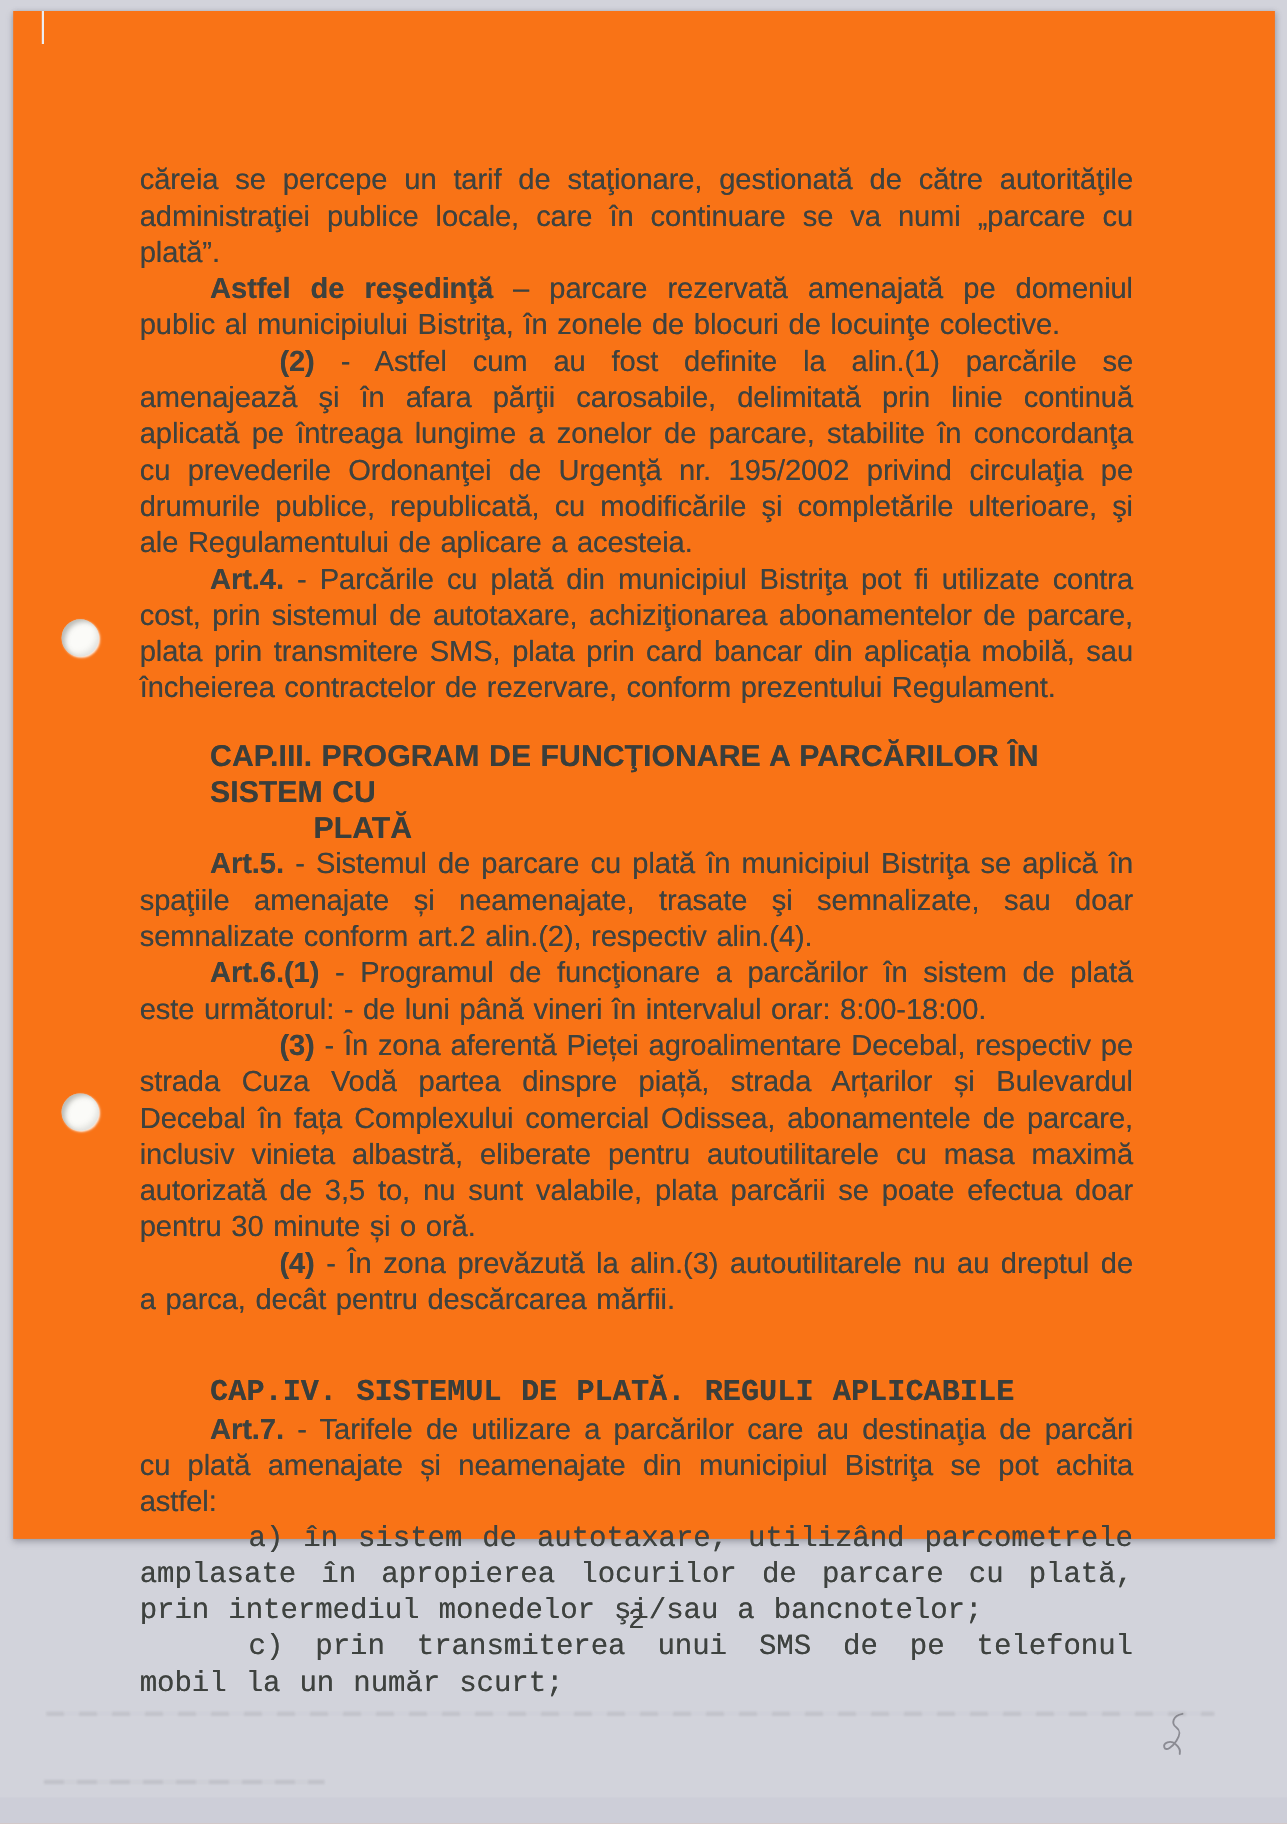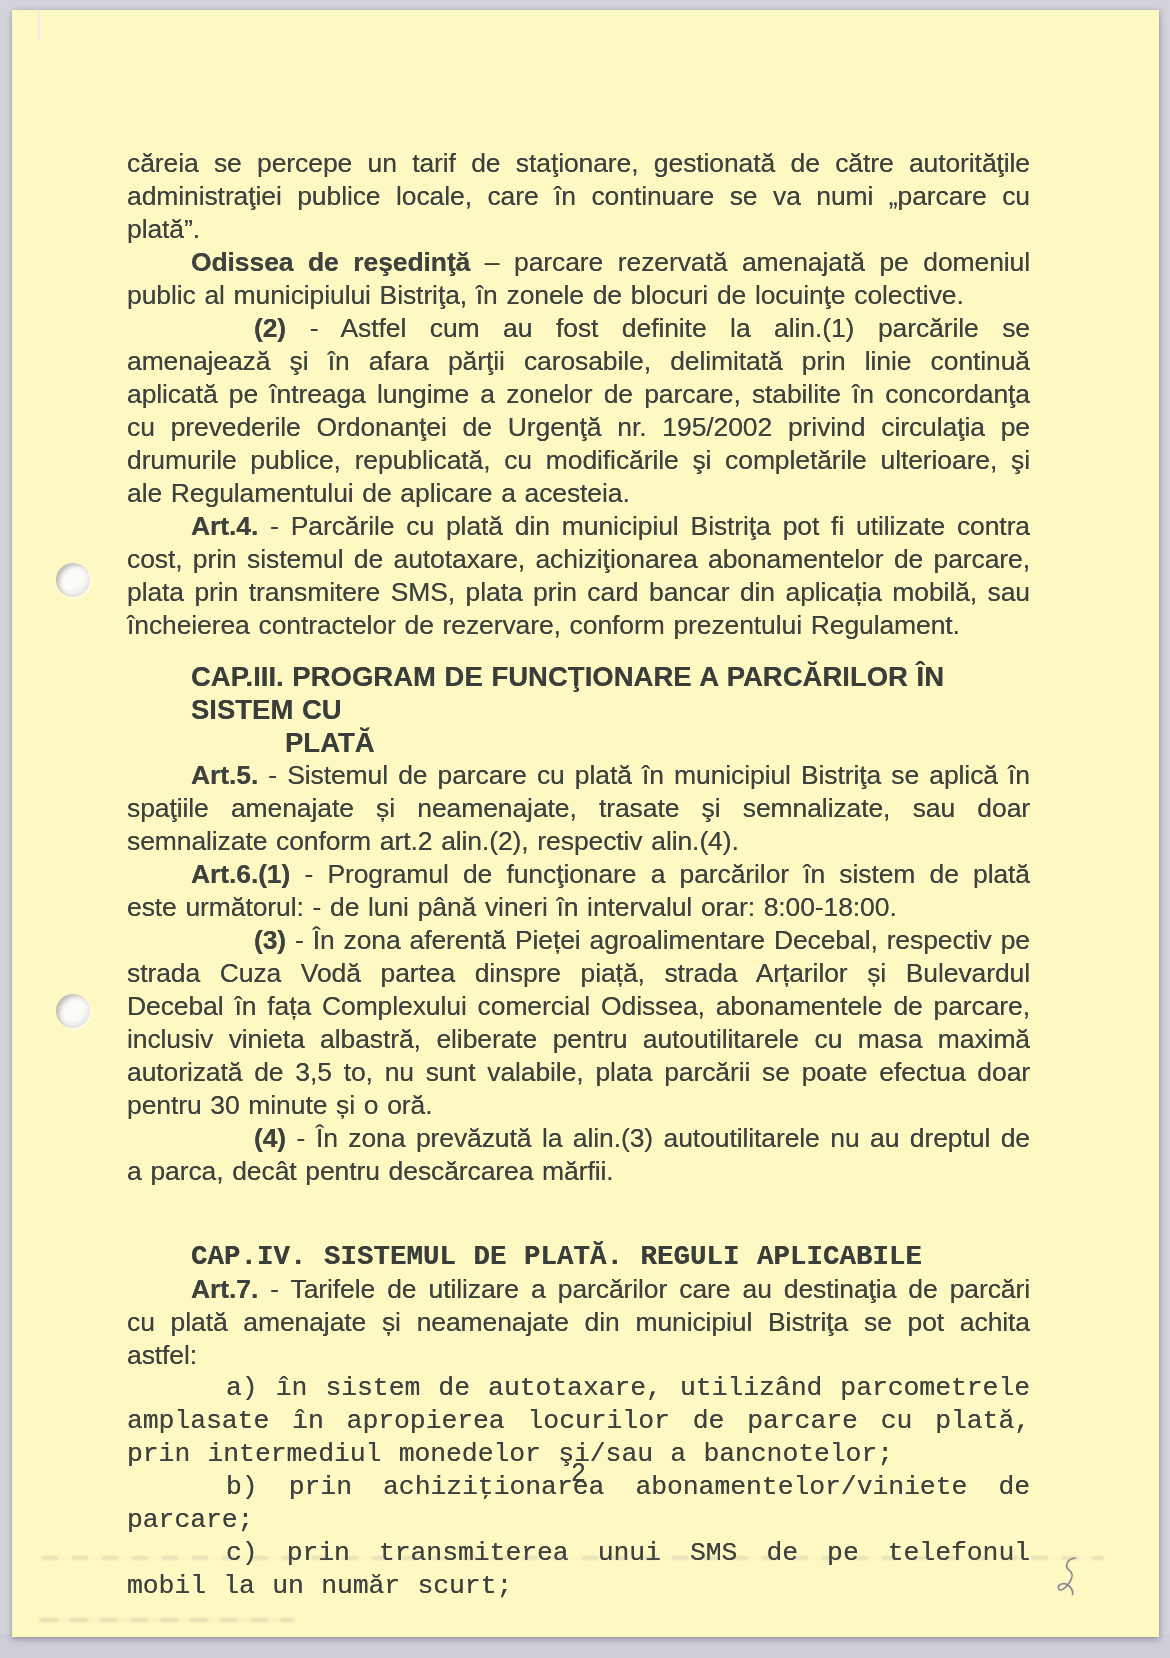--- a/index.html
+++ b/index.html
@@ -6,42 +6,42 @@
   body {
     width:1170px; height:1658px; position:relative; overflow:hidden;
     background:#d2d3db;
     font-family:"Liberation Sans", sans-serif;
   }
   .bg-bottom {
     position:absolute; left:0; bottom:0; width:100%; height:24px;
     background:#cdced8;
   }
   .page {
-    position:absolute; left:12px; top:10px; width:1147px; height:1627px;
-    background:#fef9c3;
+    position:absolute; left:12px; top:10px; width:1147px; height:1389px;
+    background:#f97316;
     box-shadow: 0 3px 6px rgba(95,95,110,.40), 2px 0 4px rgba(140,140,155,.28), -1px 0 2px rgba(170,170,180,.25);
   }
   .content {
     position:absolute; left:0; top:0; width:100%;
     box-sizing:border-box;
     padding:137px 129px 0 115px;
     color:#3e423f;
     font-size:26.5px; line-height:33px;
     letter-spacing:-0.1px; word-spacing:1.5px;
     text-align:justify;
     text-shadow:0 0 .5px rgba(62,66,63,.8);
   }
   .content p { margin:0; }
   .ind-s { text-indent:64px; }
   .ind-l { text-indent:127px; }
   .ind-m { text-indent:99px;font-family:Liberation Mono, monospace; }
   .lead { font-weight:bold; }
   .heading {
     font-weight:bold; font-size:27.5px; letter-spacing:0; word-spacing:1px;
-    text-align:left; margin-top:18px; color:#3a3e3b;
+    text-align:left; margin-top:28px; color:#3a3e3b;
   }
   .heading.gap-xl { margin-top:52px;font-family:Liberation Mono, monospace; }
   .heading .hl  { margin-left:64px; }
   .heading .hl2 { margin-left:158px; }
   .page-number {
     position:absolute; left:115px; top:1448px; width:903px;
     text-align:center; color:#3e423f; font-size:25px;
     text-shadow:0 0 .5px rgba(62,66,63,.8);
   }
   .hole {
@@ -78,37 +78,36 @@
 <div class="bg-bottom"></div>
 
 <div class="page">
   <div class="edge-tick"></div>
 
   <div class="hole hole-1"></div>
   <div class="hole hole-2"></div>
 
   <div class="content" id="doc-body">
       <p class="">căreia se percepe un tarif de staţionare, gestionată de către autorităţile administraţiei publice locale, care în continuare se va numi „parcare cu plată”.</p>
-      <p class="ind-s"><span class="lead">Odissea de reşedinţă</span> – parcare rezervată amenajată pe domeniul public al municipiului Bistriţa, în zonele de blocuri de locuinţe colective.</p>
+      <p class="ind-s"><span class="lead">Astfel de reşedinţă</span> – parcare rezervată amenajată pe domeniul public al municipiului Bistriţa, în zonele de blocuri de locuinţe colective.</p>
       <p class="ind-l"><span class="lead">(2)</span> - Astfel cum au fost definite la alin.(1) parcările se amenajează şi în afara părţii carosabile, delimitată prin linie continuă aplicată pe întreaga lungime a zonelor de parcare, stabilite în concordanţa cu prevederile Ordonanţei de Urgenţă nr. 195/2002 privind circulaţia pe drumurile publice, republicată, cu modificările şi completările ulterioare, şi ale Regulamentului de aplicare a acesteia.</p>
       <p class="ind-s"><span class="lead">Art.4.</span> - Parcările cu plată din municipiul Bistriţa pot fi utilizate contra cost, prin sistemul de autotaxare, achiziţionarea abonamentelor de parcare, plata prin transmitere SMS, plata prin card bancar din aplicația mobilă, sau încheierea contractelor de rezervare, conform prezentului Regulament.</p>
       <div class="heading">
         <div class="hl">CAP.III. PROGRAM DE FUNCŢIONARE A PARCĂRILOR ÎN SISTEM CU</div>
         <div class="hl2">PLATĂ</div>
       </div>
       <p class="ind-s"><span class="lead">Art.5.</span> - Sistemul de parcare cu plată în municipiul Bistriţa se aplică în spaţiile amenajate și neamenajate, trasate şi semnalizate, sau doar semnalizate conform art.2 alin.(2), respectiv alin.(4).</p>
       <p class="ind-s"><span class="lead">Art.6.(1)</span> - Programul de funcţionare a parcărilor în sistem de plată este următorul: - de luni până vineri în intervalul orar: 8:00-18:00.</p>
       <p class="ind-l"><span class="lead">(3)</span> - În zona  aferentă Pieței agroalimentare Decebal, respectiv pe strada Cuza Vodă partea dinspre piață, strada Arțarilor și Bulevardul Decebal în fața Complexului comercial Odissea, abonamentele de parcare, inclusiv vinieta albastră, eliberate pentru autoutilitarele cu masa maximă autorizată de 3,5 to, nu sunt valabile, plata parcării se poate efectua doar pentru 30 minute și o oră.</p>
       <p class="ind-l"><span class="lead">(4)</span> -  În zona prevăzută la alin.(3) autoutilitarele nu au dreptul de a parca, decât pentru descărcarea mărfii.</p>
       <div class="heading gap-xl">
         <div class="hl">CAP.IV. SISTEMUL DE PLATĂ. REGULI APLICABILE</div>
       </div>
       <p class="ind-s"><span class="lead">Art.7.</span> - Tarifele de utilizare a parcărilor care au destinaţia de parcări cu plată amenajate și neamenajate din municipiul Bistriţa  se pot achita astfel:</p>
       <p class="ind-m">a) în sistem de autotaxare, utilizând parcometrele amplasate în apropierea locurilor de parcare cu plată, prin intermediul monedelor şi/sau a bancnotelor;</p>
-      <p class="ind-m">b) prin achiziţionarea abonamentelor/viniete de parcare;</p>
       <p class="ind-m">c) prin transmiterea unui SMS de pe telefonul mobil la un număr scurt;</p>
     </div>
 
   <div class="page-number">2</div>
 
   <svg class="hw-mark" viewBox="0 0 28 44" aria-hidden="true">
     <path d="M20 2 C11 3.5, 9.5 11, 14.5 14.5 C18.5 17.5, 18 21, 14.5 26.5
              C11 32, 5 36.5, 3.5 32.5 C2.2 28.5, 9 25.5, 13.5 29.5
              C16.5 32, 18.5 35, 17.5 38.5" fill="none" stroke="#8b8b93" stroke-width="1.7" stroke-linecap="round"></path>
   </svg>

